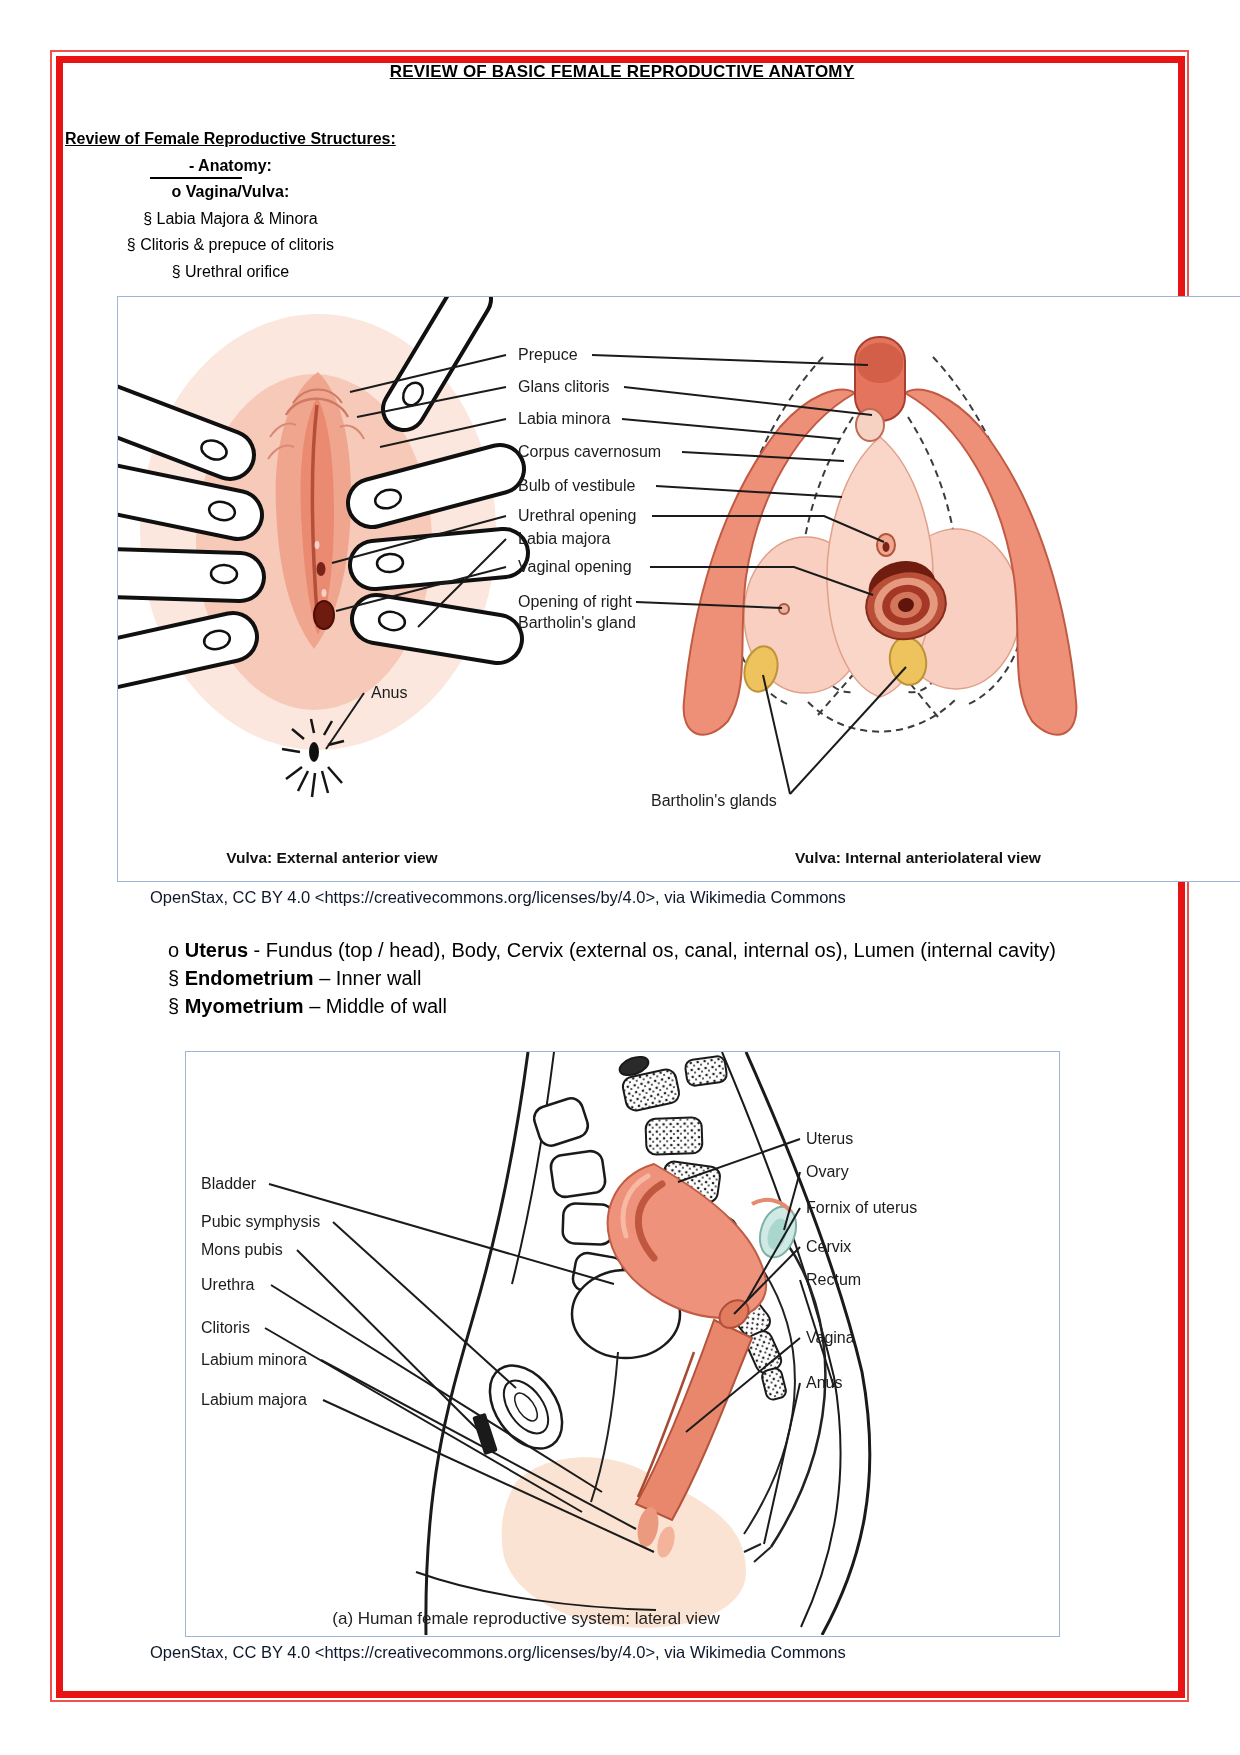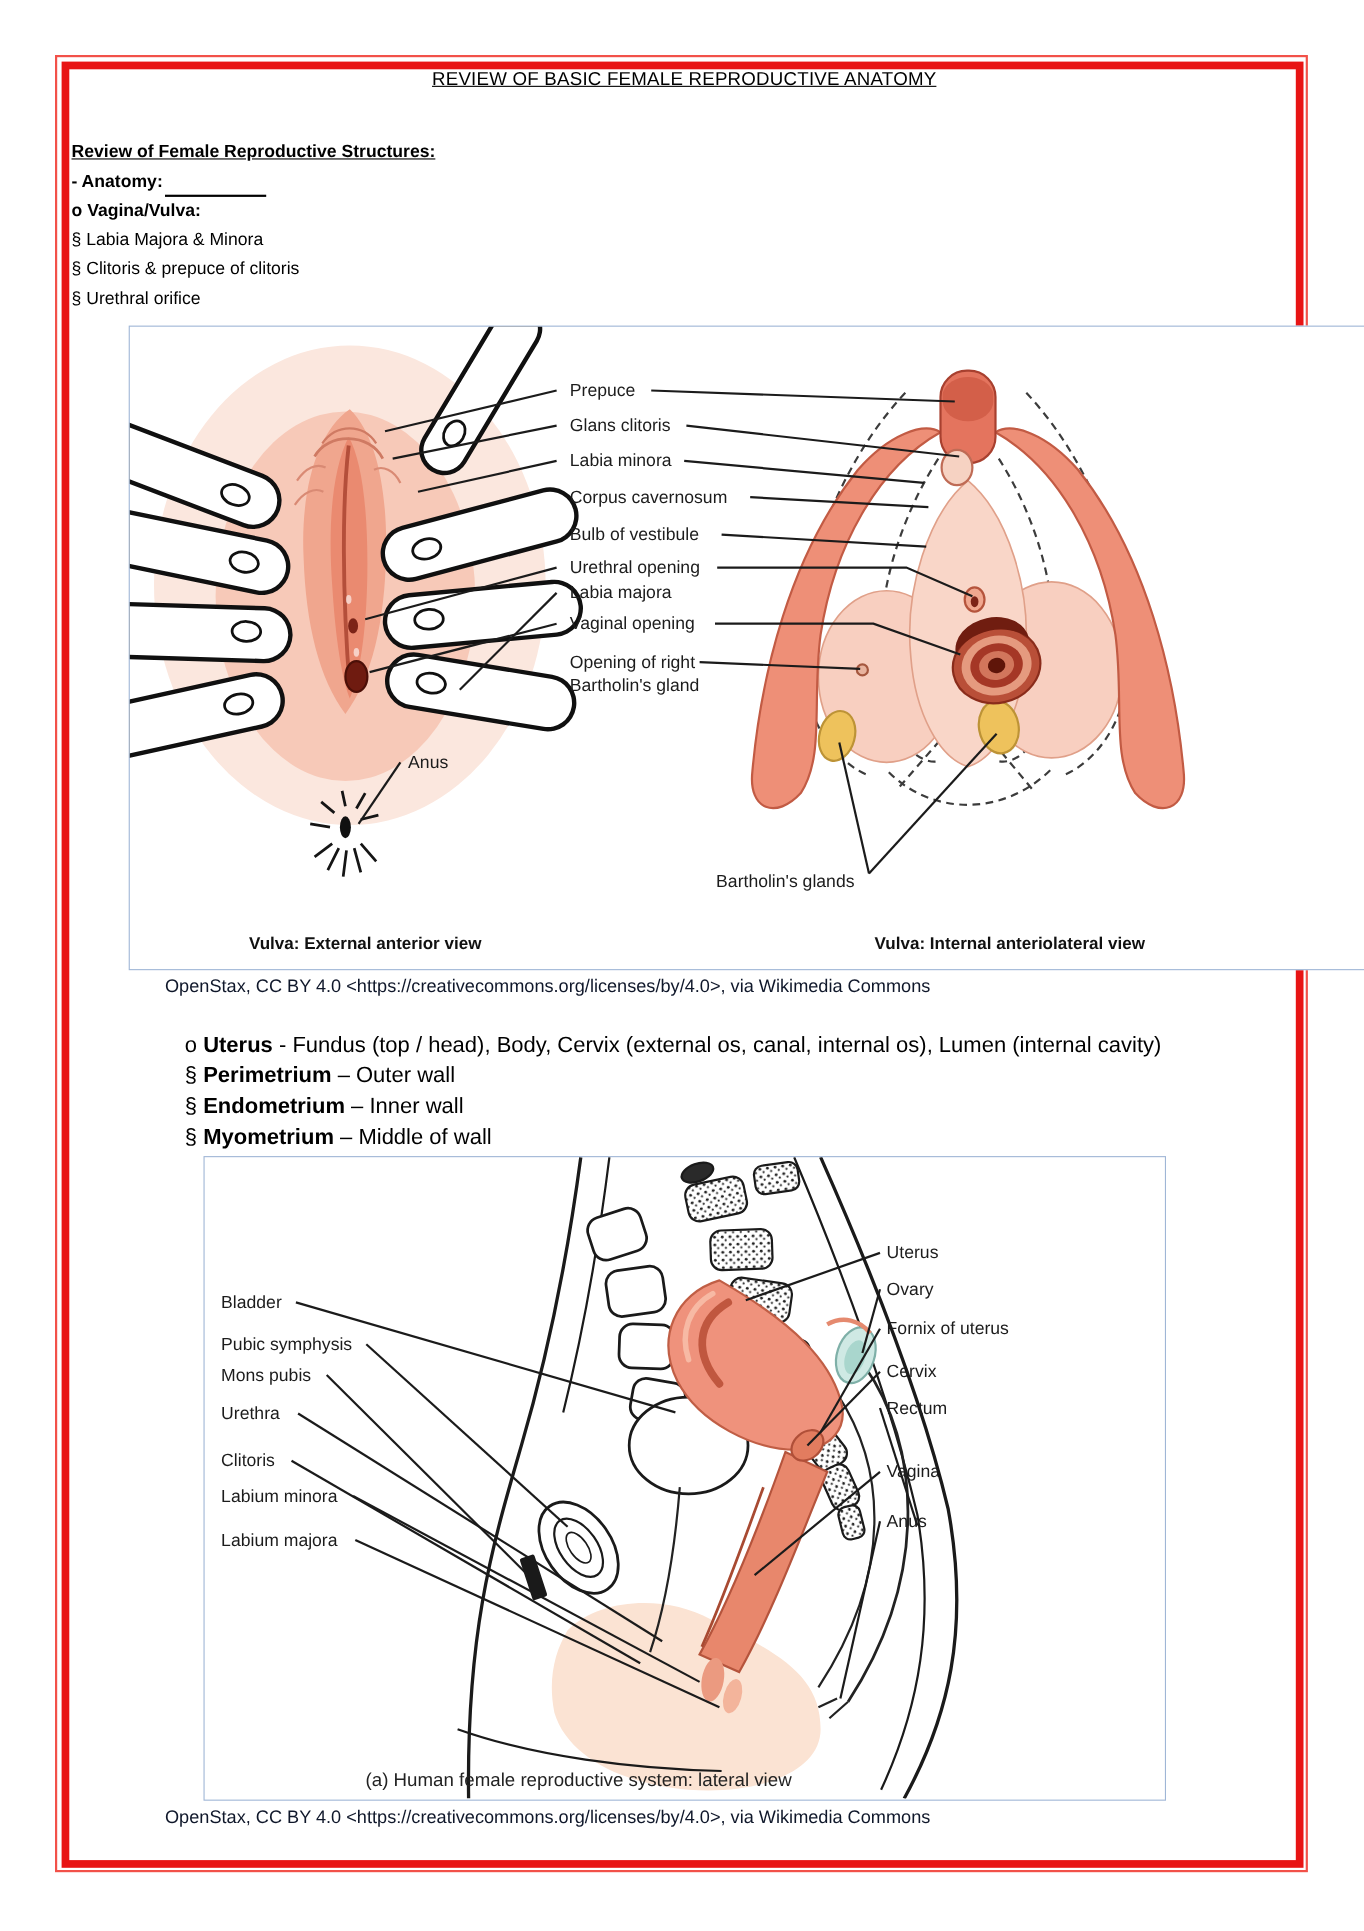--- a/index.html
+++ b/index.html
@@ -3,22 +3,22 @@
 <meta charset="utf-8">
 <style>
   html,body{margin:0;padding:0;background:#ffffff;}
   .page{position:relative;width:1240px;height:1755px;background:#fff;
         font-family:"Liberation Sans",sans-serif;color:#000;overflow:hidden;}
   .frame-outer{position:absolute;left:50px;top:50px;width:1139px;height:1652px;
         border:2px solid #f25149;box-sizing:border-box;}
   .frame-inner{position:absolute;left:4px;top:4px;right:2px;bottom:2px;
         border:7px solid #e81414;box-sizing:border-box;}
   .title{position:absolute;left:63px;top:62px;width:1118px;text-align:center;
-        font-size:17px;font-weight:normal;text-decoration:underline;letter-spacing:.2px;}
-  .intro{position:absolute;left:65px;top:126px;font-size:16px;line-height:26.5px;white-space:nowrap;}
+        font-size:17px;font-weight:bold;text-decoration:underline;letter-spacing:.2px;}
+  .intro{position:absolute;left:65px;top:126px;font-size:16px;line-height:26.5px;white-space:nowrap;text-align:center;}
   .intro .hd{font-weight:bold;text-decoration:underline;}
   .b{font-weight:bold;}
   .uline-seg{position:absolute;left:150px;top:177px;width:92px;height:2px;background:#000;}
   .figbox{position:absolute;border:1.5px solid #9fb6d6;background:#fff;box-sizing:border-box;}
   #figbox1{left:117px;top:296px;width:1190px;height:586px;}
   #figbox2{left:185px;top:1051px;width:875px;height:586px;}
   .attr{position:absolute;font-size:16.5px;color:#0f172a;white-space:nowrap;}
   #attr1{left:150px;top:888px;}
   #attr2{left:150px;top:1643px;}
   .usec{position:absolute;left:168px;top:936px;font-size:20px;line-height:28px;white-space:nowrap;}
@@ -179,21 +179,20 @@
 
       <text class="cap" x="214" y="566" text-anchor="middle">Vulva: External anterior view</text>
       <text class="cap" x="800" y="566" text-anchor="middle">Vulva: Internal anteriolateral view</text>
     </svg>
   </div>
 
   <div class="attr" id="attr1">OpenStax, CC BY 4.0 &lt;https://creativecommons.org/licenses/by/4.0&gt;, via Wikimedia Commons</div>
 
   <div class="usec">
     <div><span>o </span><span class="b">Uterus</span><span> - Fundus (top / head), Body, Cervix (external os, canal, internal os), Lumen (internal cavity)</span></div>
-    <div><span>§ </span><span class="b">Perimetrium</span><span> – Outer wall</span></div>
     <div><span>§ </span><span class="b">Endometrium</span><span> – Inner wall</span></div>
     <div><span>§ </span><span class="b">Myometrium</span><span> – Middle of wall</span></div>
   </div>
 
   <div class="figbox" id="figbox2">
     <svg width="872" height="583" viewBox="0 0 872 583">
       <defs>
         <pattern id="dots" width="7" height="7" patternUnits="userSpaceOnUse">
           <rect width="7" height="7" fill="#ffffff"></rect>
           <circle cx="2" cy="2" r="1.3" fill="#222"></circle>

